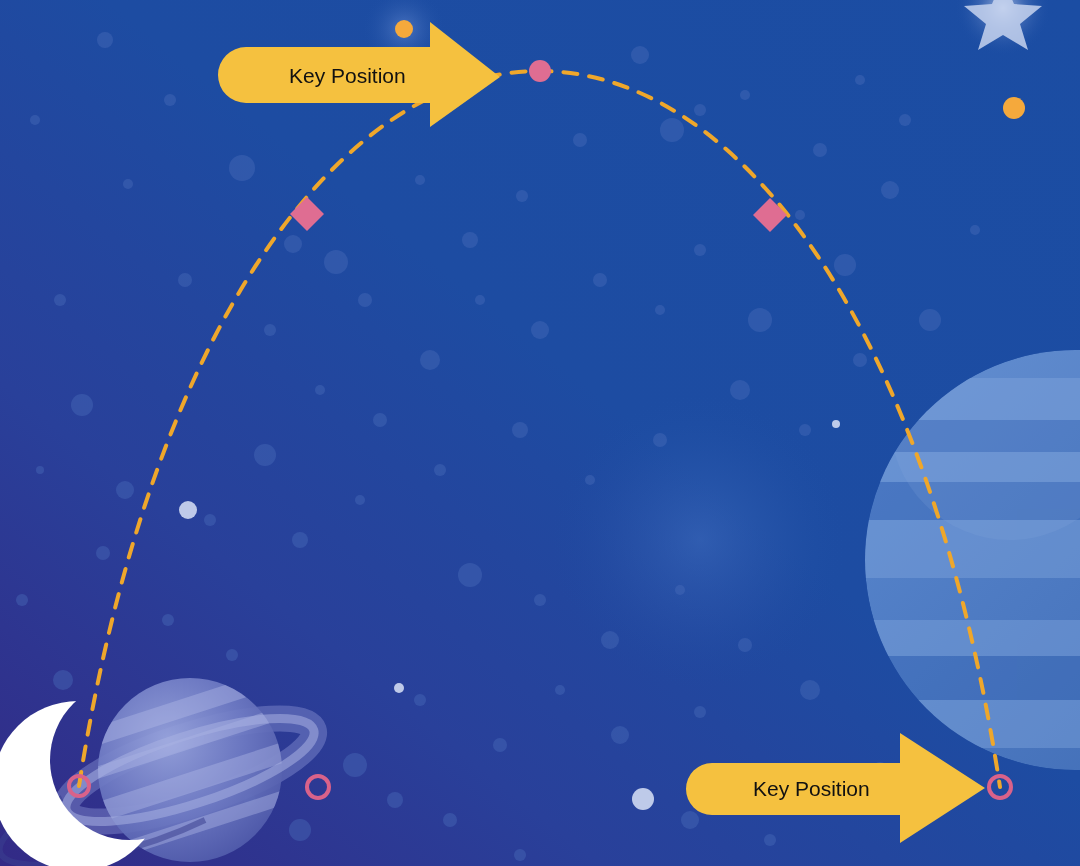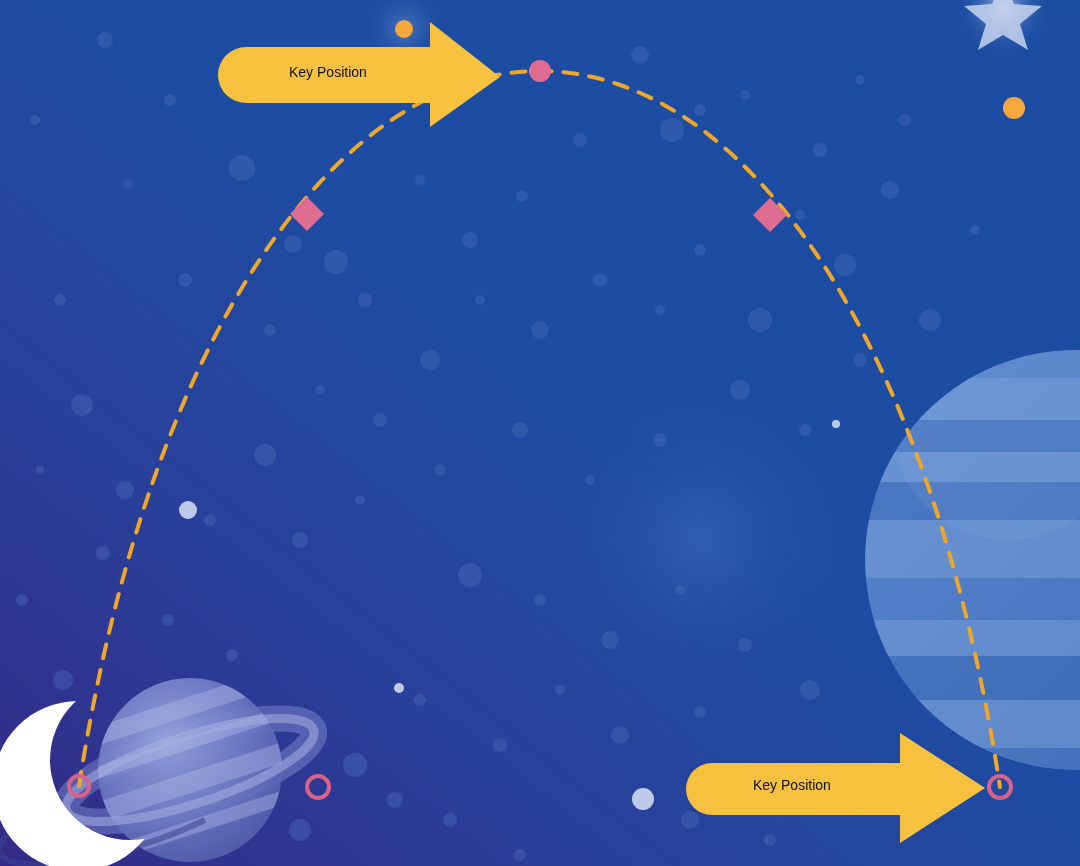--- a/index.html
+++ b/index.html
@@ -19,21 +19,21 @@
   #stage svg.layer {
     position: absolute;
     top: 0; left: 0;
     width: 1080px;
     height: 866px;
     display: block;
   }
   .annotation-label {
     position: absolute;
     font-family: "Liberation Sans", sans-serif;
-    font-size: 14px;
+    font-size: 21px;
     font-weight: 400;
     color: #111111;
     white-space: nowrap;
     pointer-events: none;
   }
   #label-apex { left: 289px; top: 64px; }
   #label-end  { left: 753px; top: 777px; }
 </style>
 </head>
 <body>

